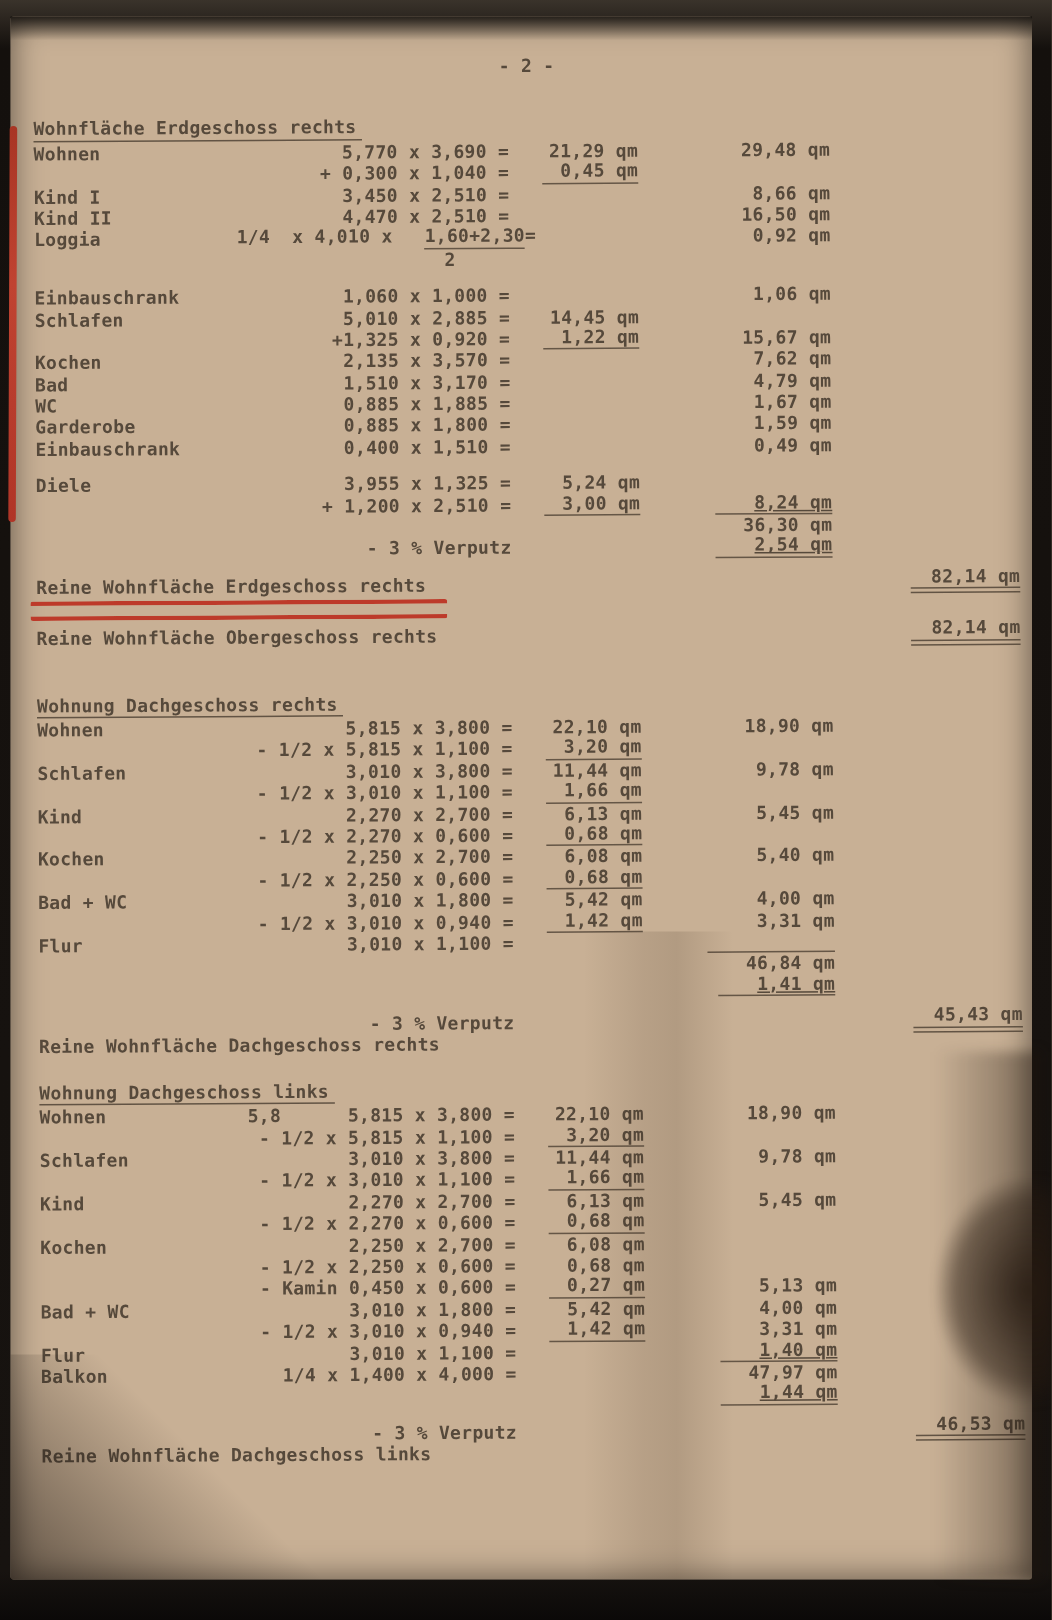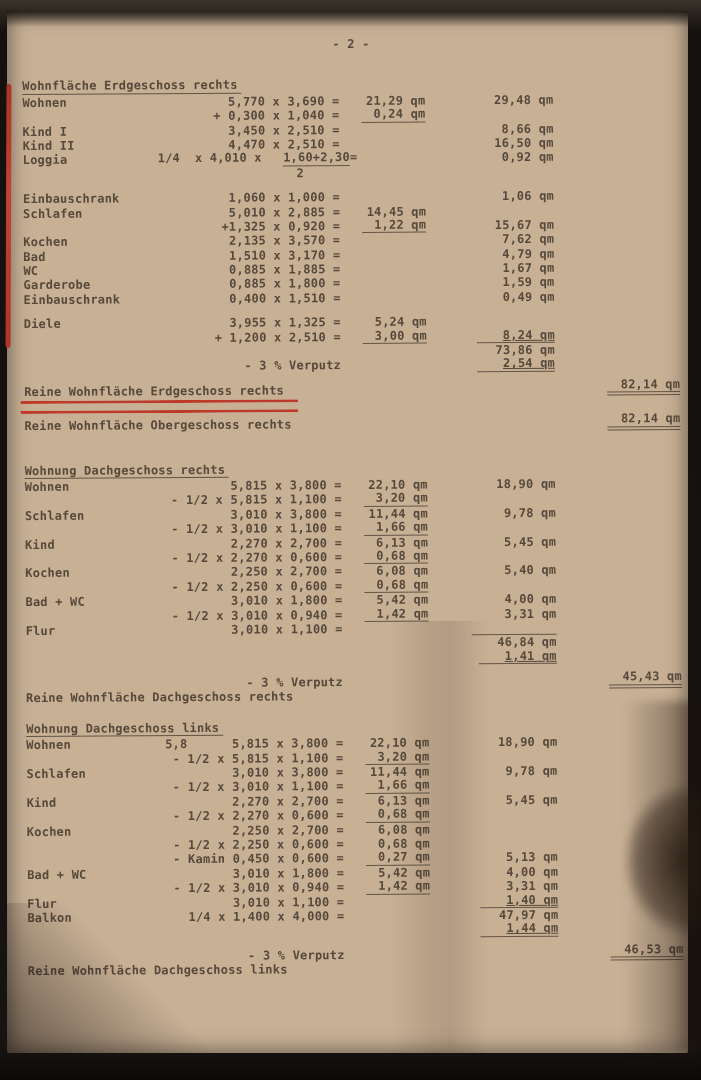--- a/index.html
+++ b/index.html
@@ -68,21 +68,21 @@
             <div class="row">
               <span class="lbl">Wohnen</span>
               <span class="calc">5,770 x 3,690 =</span>
               <span class="res"><span>21,29 qm</span></span>
               <span class="mid"><span>29,48 qm</span></span>
               <span class="far"></span>
             </div>
             <div class="row">
               <span class="lbl"></span>
               <span class="calc">+ 0,300 x 1,040 =</span>
-              <span class="res"><span class="u">0,24 qm</span></span>
+              <span class="res"><span class="u">0,45 qm</span></span>
               <span class="mid"></span>
               <span class="far"></span>
             </div>
             <div class="row">
               <span class="lbl">Kind I</span>
               <span class="calc">3,450 x 2,510 =</span>
               <span class="res"></span>
               <span class="mid"><span>8,66 qm</span></span>
               <span class="far"></span>
             </div>
@@ -174,21 +174,21 @@
               <span class="lbl"></span>
               <span class="calc">+ 1,200 x 2,510 =</span>
               <span class="res"><span class="u">3,00 qm</span></span>
               <span class="mid"><span class="mu">8,24 qm</span></span>
               <span class="far"></span>
             </div>
             <div class="row">
               <span class="lbl"></span>
               <span class="calc"></span>
               <span class="res"></span>
-              <span class="mid"><span>73,86 qm</span></span>
+              <span class="mid"><span>36,30 qm</span></span>
               <span class="far"></span>
             </div>
             <div class="row">
               <span class="lbl"></span>
               <span class="calc">- 3 % Verputz</span>
               <span class="res"></span>
               <span class="mid"><span class="mu">2,54 qm</span></span>
               <span class="far"></span>
             </div>
             <div class="row gap1">

